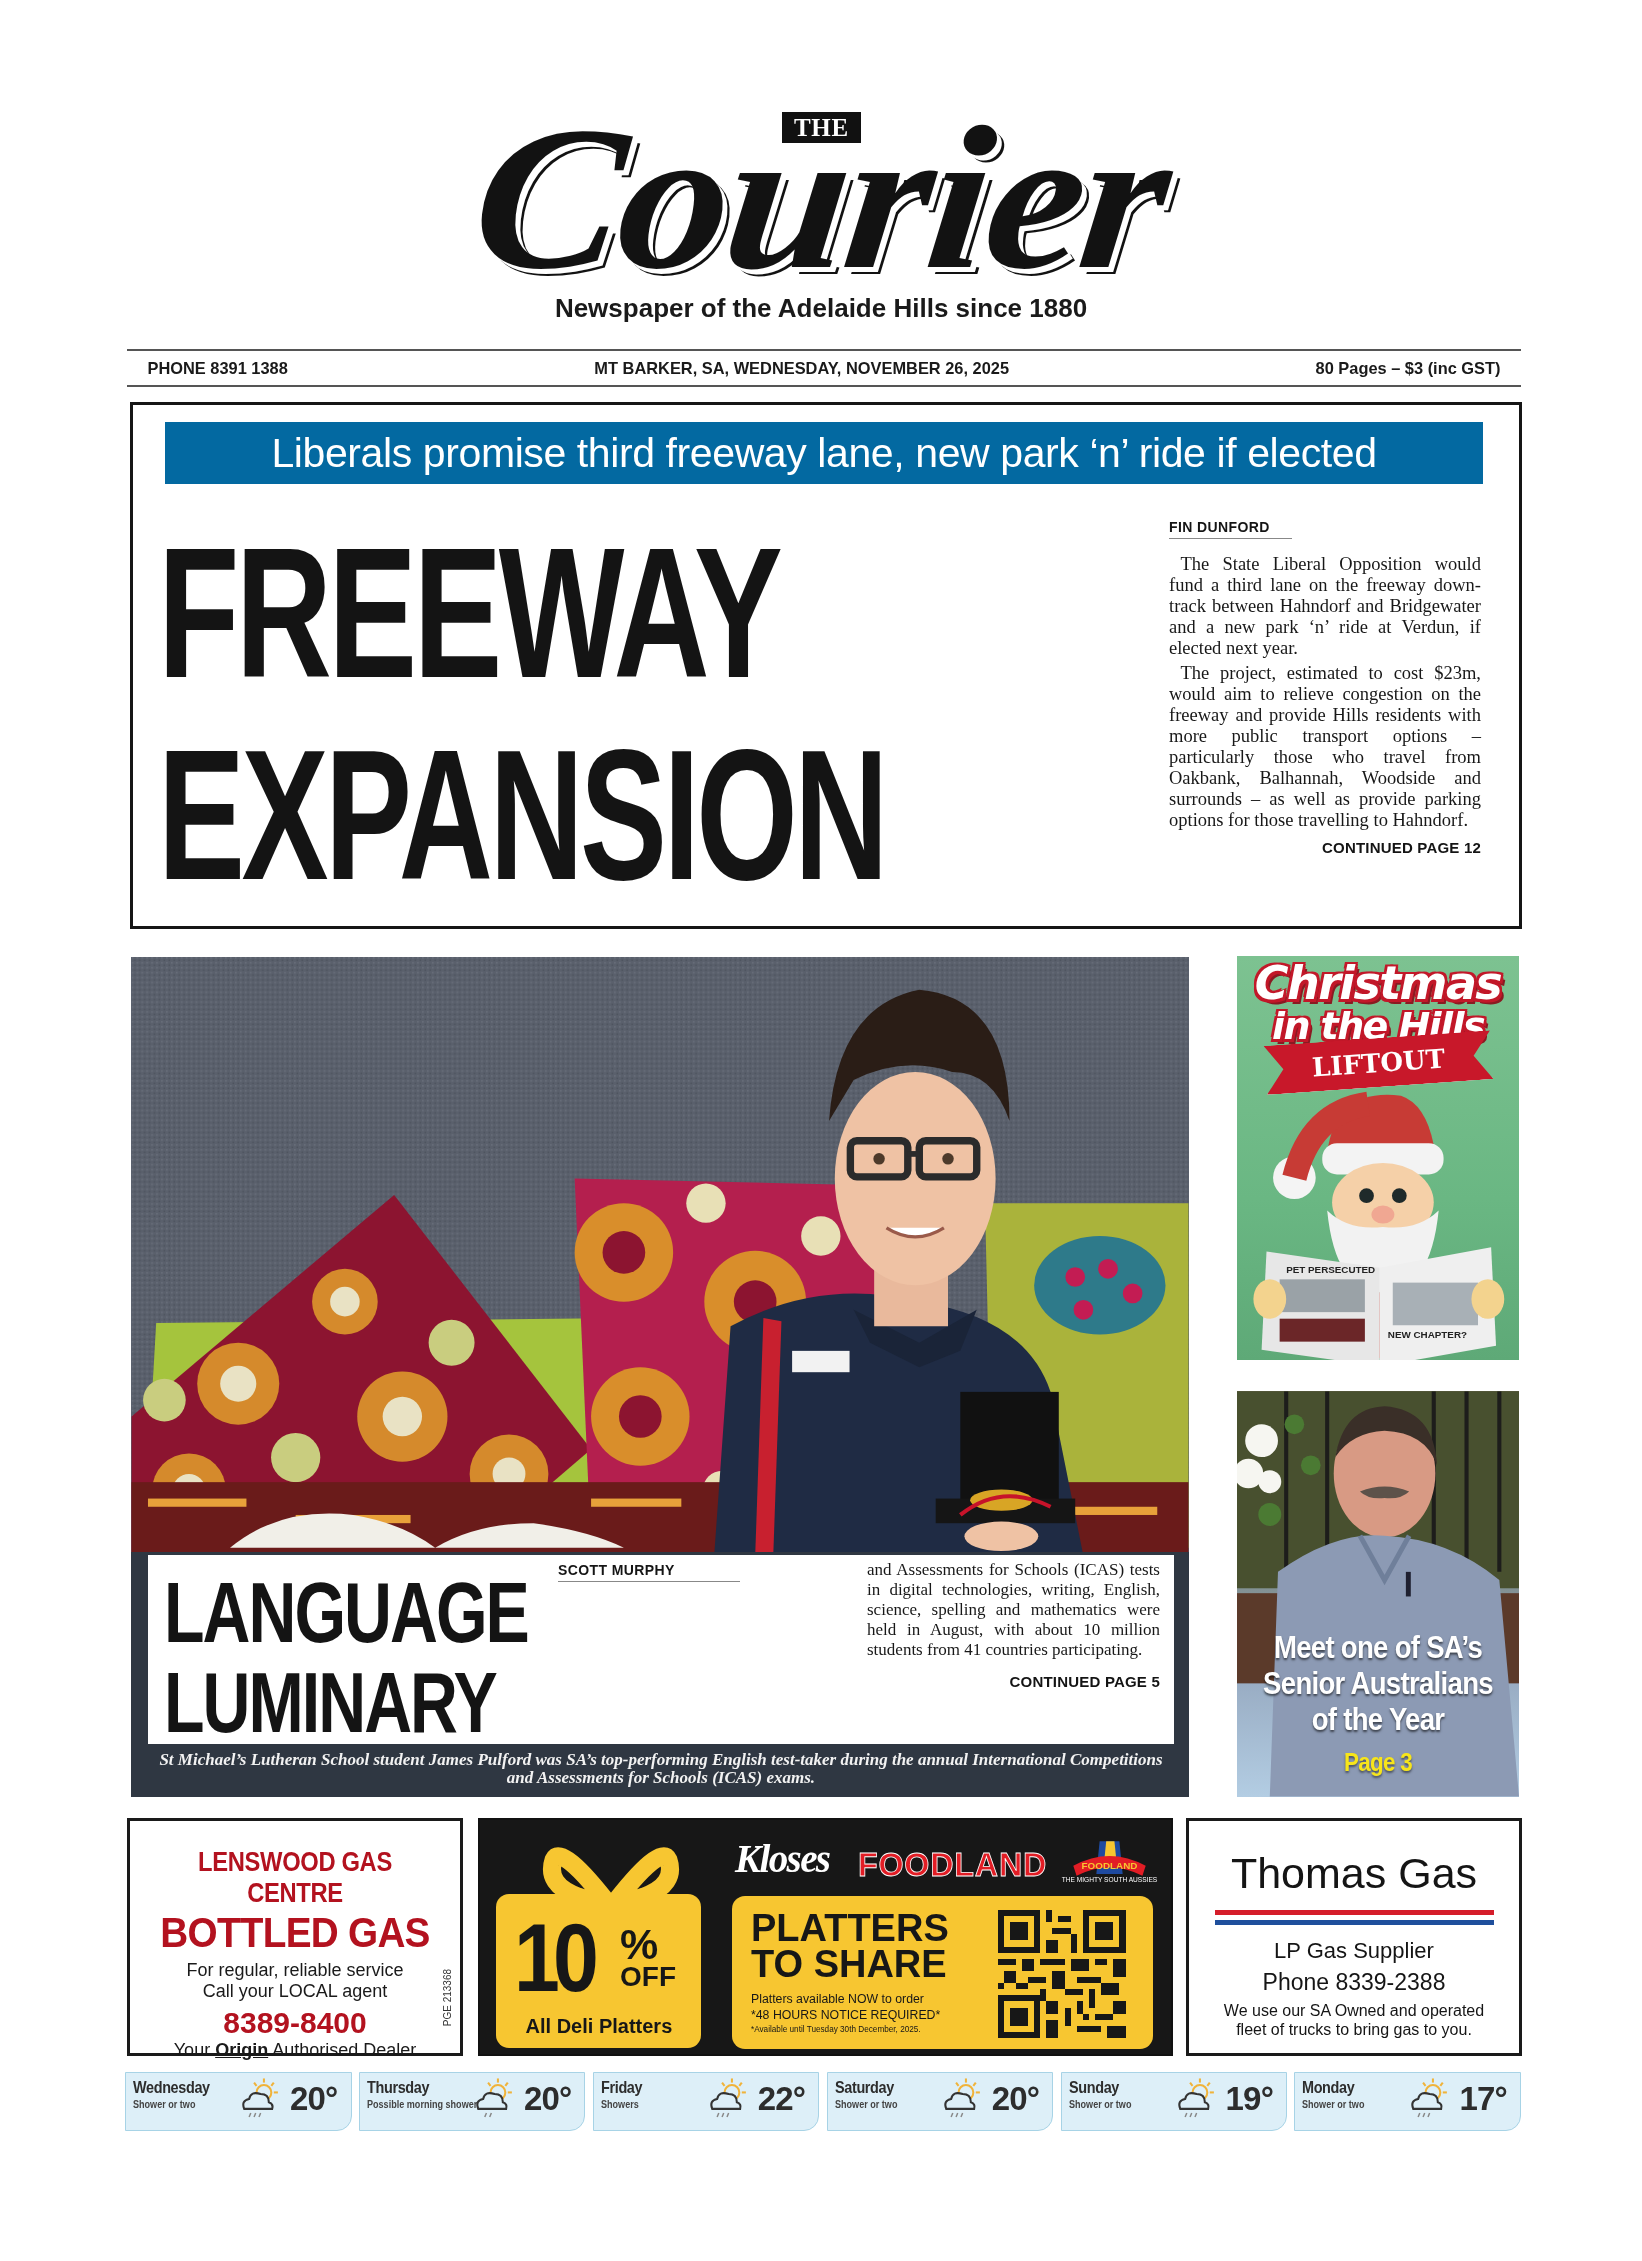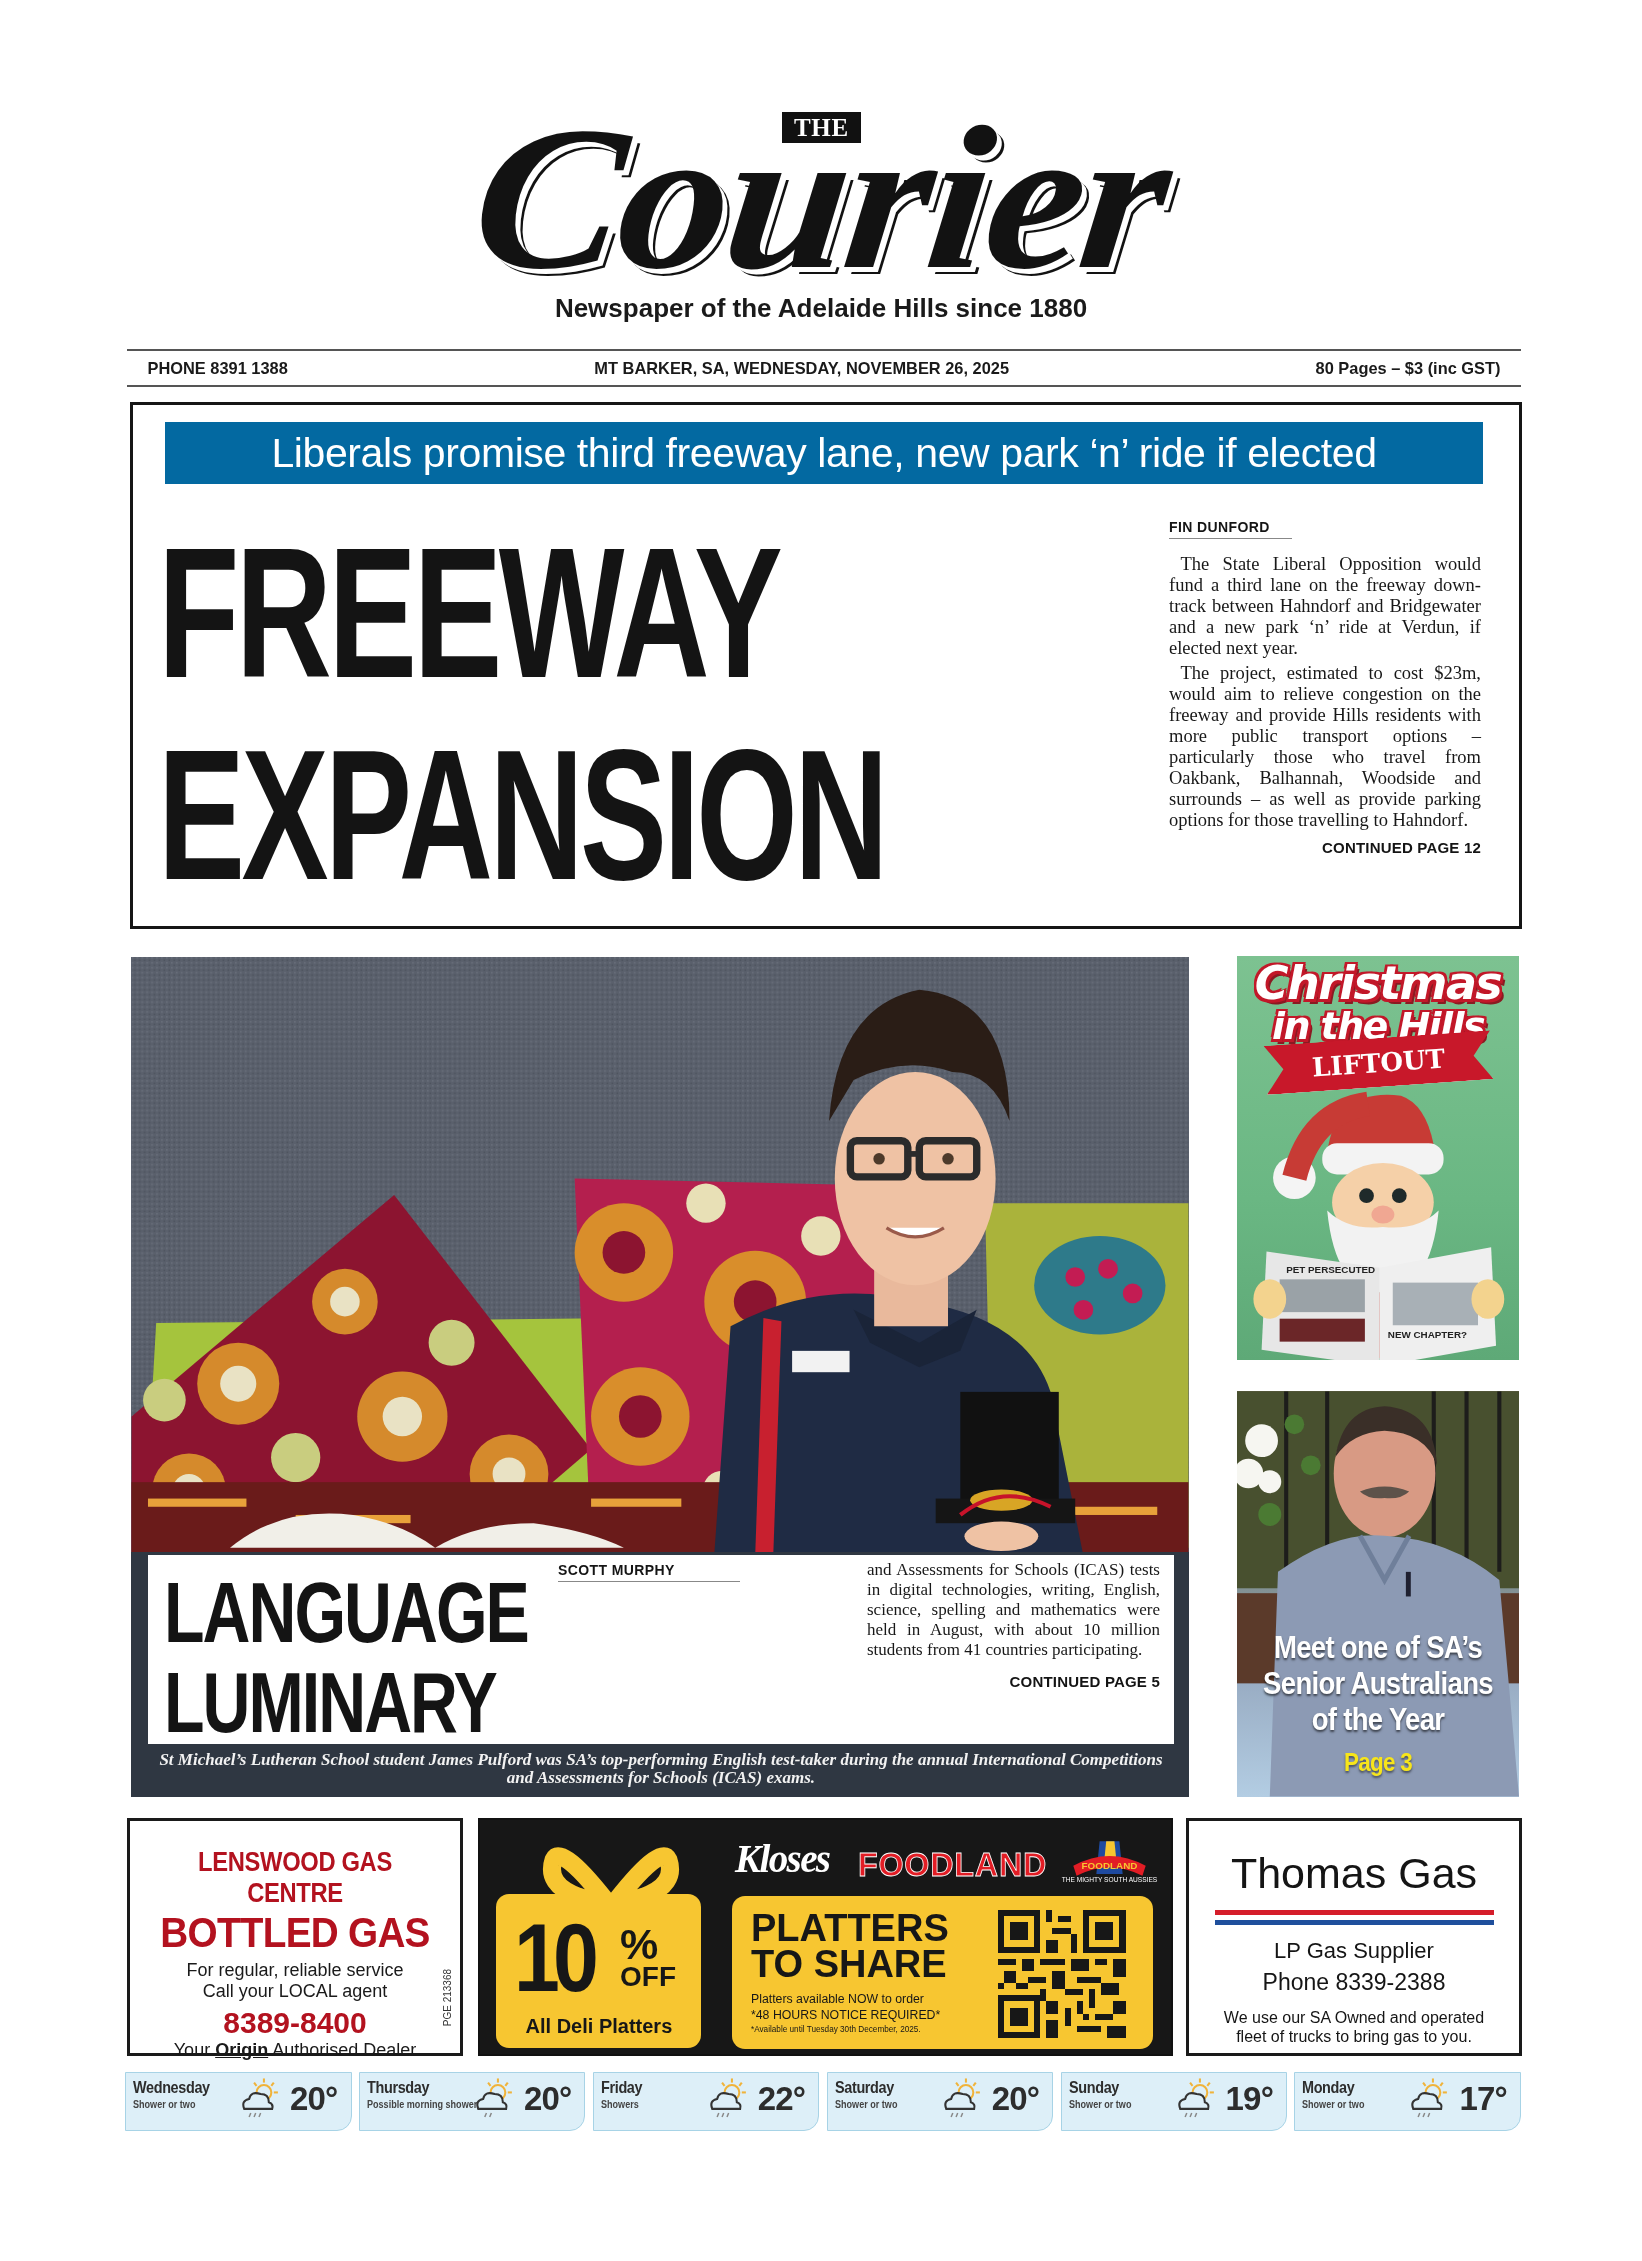--- a/index.html
+++ b/index.html
@@ -214,21 +214,21 @@
 
   .ad-thomas {
     left: 1186px; top: 1818px; width: 336px; height: 238px; border: 3.3px solid #1a1a1a;
     text-align: center; color: #151515;
   }
   .th-name { margin-top: 28px; font-size: 43px; letter-spacing: 0px; font-weight: 400; }
   .th-red { margin: 11.5px auto 0; width: 279px; height: 5px; background: #d51d2a; }
   .th-blue { margin: 5.7px auto 0; width: 279px; height: 5px; background: #1f4f9c; }
   .th-lp { margin-top: 13px; font-size: 22px; }
   .th-phone { margin-top: 5px; font-size: 23px; }
-  .th-fleet { margin-top: 12px; font-size: 16px; line-height: 19px; }
+  .th-fleet { margin-top: 5px; font-size: 16px; line-height: 19px; }
 
   
   .weather { left: 125px; top: 2072px; width: 1396px; height: 54px; display: flex; gap: 7.4px; }
   .wx {
     width: 229px; height: 59px; background: #ddeff8; border: 1.6px solid #a7d3e6;
     border-radius: 0 0 15px 0; position: relative; padding: 5px 7px;
   }
   .wx-day { font-weight: 700; font-size: 16.4px; color: #2d2d2d; letter-spacing: -0.4px; transform: scaleX(0.88); transform-origin: left top; white-space: nowrap; }
   .wx-desc { font-size: 10.3px; color: #444; transform: scaleX(0.88); transform-origin: left top; white-space: nowrap; margin-top: 1.6px; font-weight: 700; }
   .wx-icon { position: absolute; left: 110px; top: 3.3px; width: 46px; height: 46px; }

